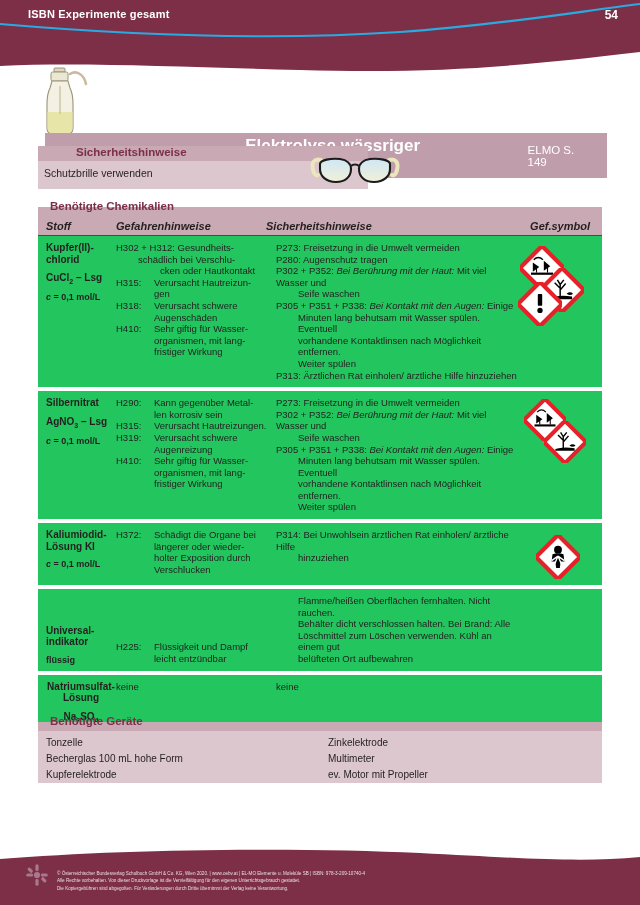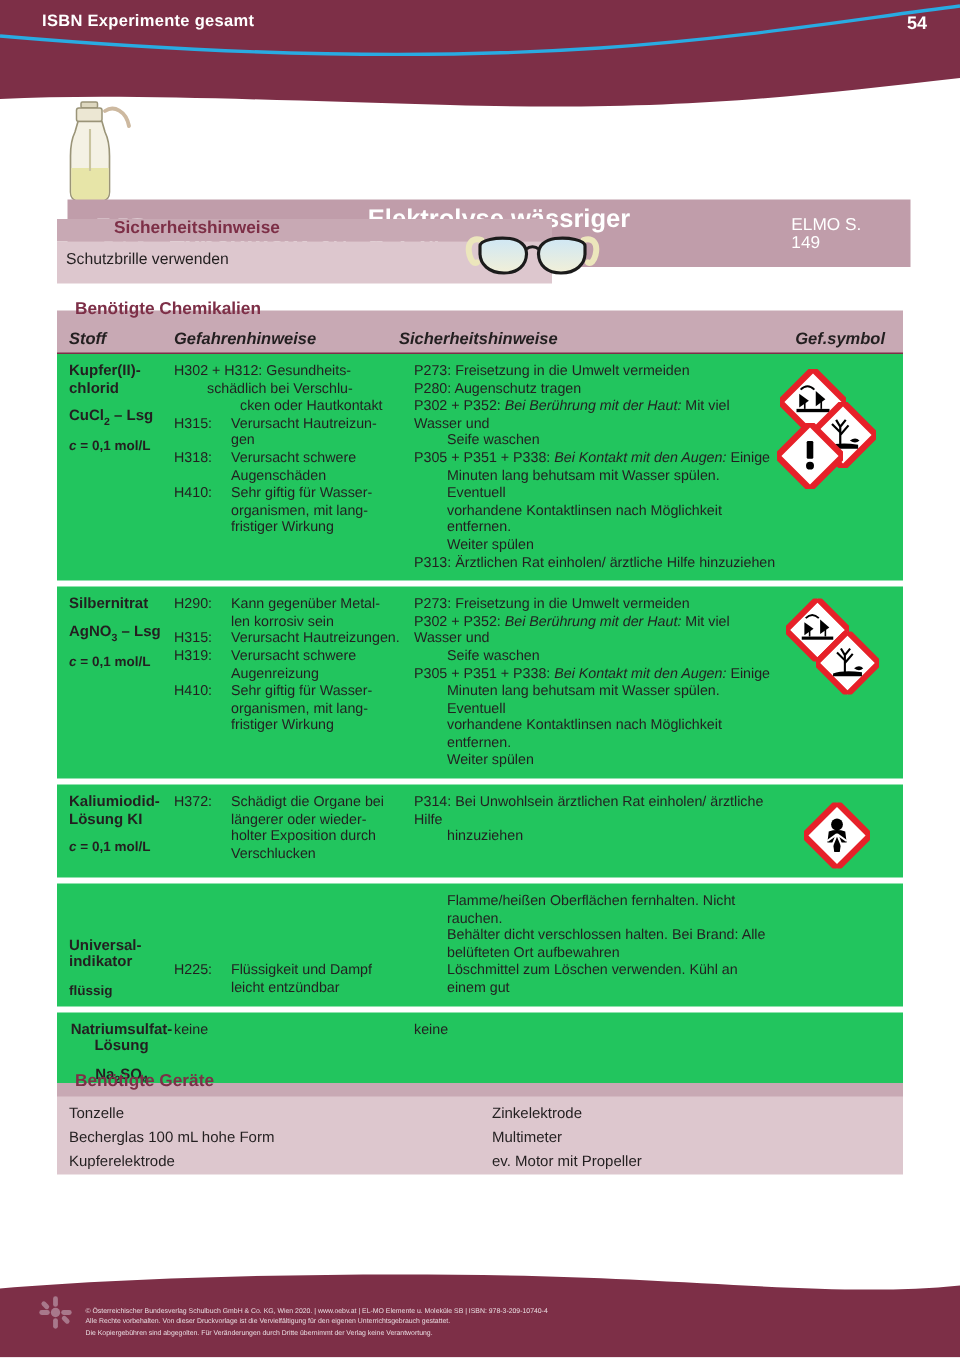--- a/index.html
+++ b/index.html
@@ -369,22 +369,22 @@
       </div>
       <div class="col-gef">
         <div class="hz">
           <div class="hz-code">H225:</div>
           <div class="hz-txt">Flüssigkeit und Dampf<br>leicht entzündbar</div>
         </div>
       </div>
       <div class="col-sich">
         <div class="p-line" style="padding-left:22px">Flamme/heißen Oberflächen fernhalten. Nicht rauchen.</div>
         <div class="p-line" style="padding-left:22px">Behälter dicht verschlossen halten. Bei Brand: Alle</div>
+        <div class="p-line" style="padding-left:22px">Löschmittel zum Löschen verwenden. Kühl an einem gut</div>
         <div class="p-line" style="padding-left:22px">belüfteten Ort aufbewahren</div>
-        <div class="p-line" style="padding-left:22px">Löschmittel zum Löschen verwenden. Kühl an einem gut</div>
       </div>
       <div class="col-sym">
         <div class="picto-area">
           <div class="picto" style="left:18px;top:14px"><svg width="44" height="44" viewBox="-24 -24 48 48">
               <rect x="-17" y="-17" width="34" height="34" transform="rotate(45)" fill="#ffffff" stroke="#e62129" stroke-width="4.6"></rect>
               <g>
                 <rect x="-11" y="8" width="22" height="2.4" fill="#000"></rect>
                 <path d="M1,-12 q4,6 1,9 q3,0 3,-3 q4,5 1,9 q-2,3 -6,3 q-6,0 -7,-5 q-1,-5 3,-8 q0,3 2,3 q1,-5 3,-8 z" fill="#000"></path>
               </g>
             </svg></div>

